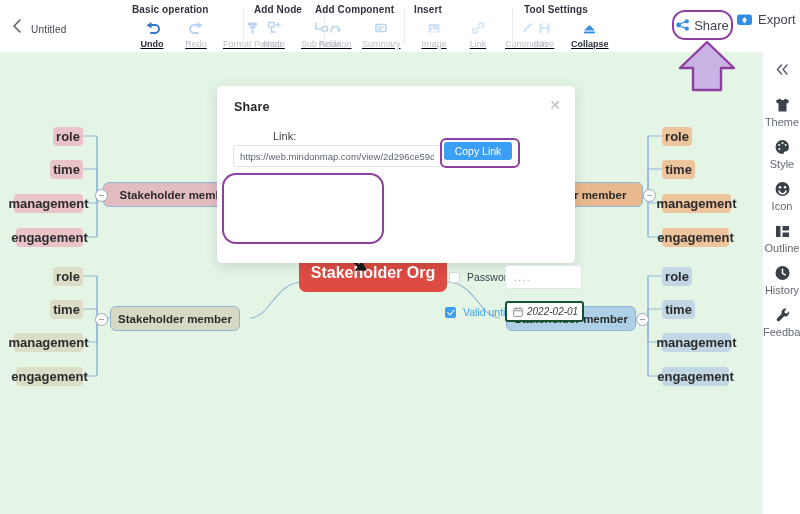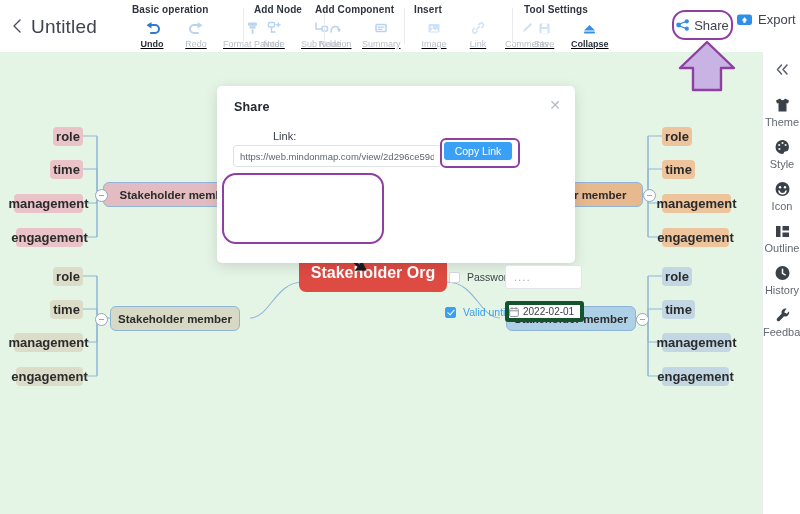--- a/index.html
+++ b/index.html
@@ -6,21 +6,21 @@
   body{
     width:800px;height:514px;overflow:hidden;position:relative;
     font-family:"Liberation Sans", sans-serif;
     background:#ffffff;
     -webkit-font-smoothing:antialiased;
   }
   
   .topbar{position:absolute;left:0;top:0;width:800px;height:52px;background:#fff;z-index:40;}
   .back-chev{position:absolute;left:8px;top:16px;width:18px;height:20px;cursor:pointer;}
   .back-chev svg{display:block;}
-  .doc-title{position:absolute;left:31px;top:16px;font-size:19px;color:#3f4450;letter-spacing:.2px;text-align:right;}
+  .doc-title{position:absolute;left:31px;top:24px;font-size:10px;color:#3f4450;letter-spacing:.2px;text-align:right;}
   .tgroup{position:absolute;top:4px;}
   .tgroup .ghead{font-size:10px;color:#2f3540;font-weight:bold;letter-spacing:.1px;margin-left:2px;}
   .titems{display:flex;margin-top:3px;text-decoration:underline;}
   .titem{width:auto;min-width:34px;text-align:center;padding:0 5px;cursor:pointer;}
   .titem .ic{height:20px;display:flex;align-items:center;justify-content:center;}
   .titem .lb{font-size:9px;margin-top:1px;white-space:nowrap;}
   .titem.on .lb{color:#2b313b;font-weight:bold;}
   .titem.off .lb{color:#b9bec6;}
   .vsep{position:absolute;top:8px;width:1px;height:36px;background:#e9ebee;}
   .share-wrap{position:absolute;left:672px;top:10px;width:57px;height:26px;
@@ -67,21 +67,21 @@
   .cbx.on{background:#3aa0f5;border-color:#3aa0f5;position:relative;}
   .cbx.on:after{content:"";position:absolute;left:3px;top:0.5px;width:3px;height:6px;border:solid #fff;
       border-width:0 1.6px 1.6px 0;transform:rotate(42deg);}
   .row .txt{font-size:10.5px;margin-left:7px;}
   .pw-txt{color:#3b4048;}
   .vu-txt{color:#3aa0f5;}
   .pw-box{position:absolute;left:288px;top:179px;width:77px;height:24px;box-sizing:border-box;
       border:1px solid #e2e6ea;border-radius:3px;background:#fff;display:flex;align-items:center;padding-left:8px;}
   .pw-dots{font-size:10px;color:#9aa1a9;letter-spacing:1.5px;}
   .dt-box{position:absolute;left:288px;top:215px;width:79px;height:21px;box-sizing:border-box;
-      border:4px solid #14532d;border-radius:3px;background:#fff;display:flex;align-items:center;padding-left:0;cursor:pointer;}
+      border:2px solid #14532d;border-radius:3px;background:#fff;display:flex;align-items:center;padding-left:6px;cursor:pointer;font-style:italic;}
   .dt-box .dv{font-size:10px;color:#3b4048;margin-left:4px;}
 </style>
 </head>
 <body>
 
 <div class="topbar">
 
   <div class="back-chev">
     <svg width="18" height="20" viewBox="0 0 18 20">
       <path d="M12 4 L6 10 L12 16" fill="none" stroke="#4a5058" stroke-width="1.4" stroke-linecap="round" stroke-linejoin="round"></path>

